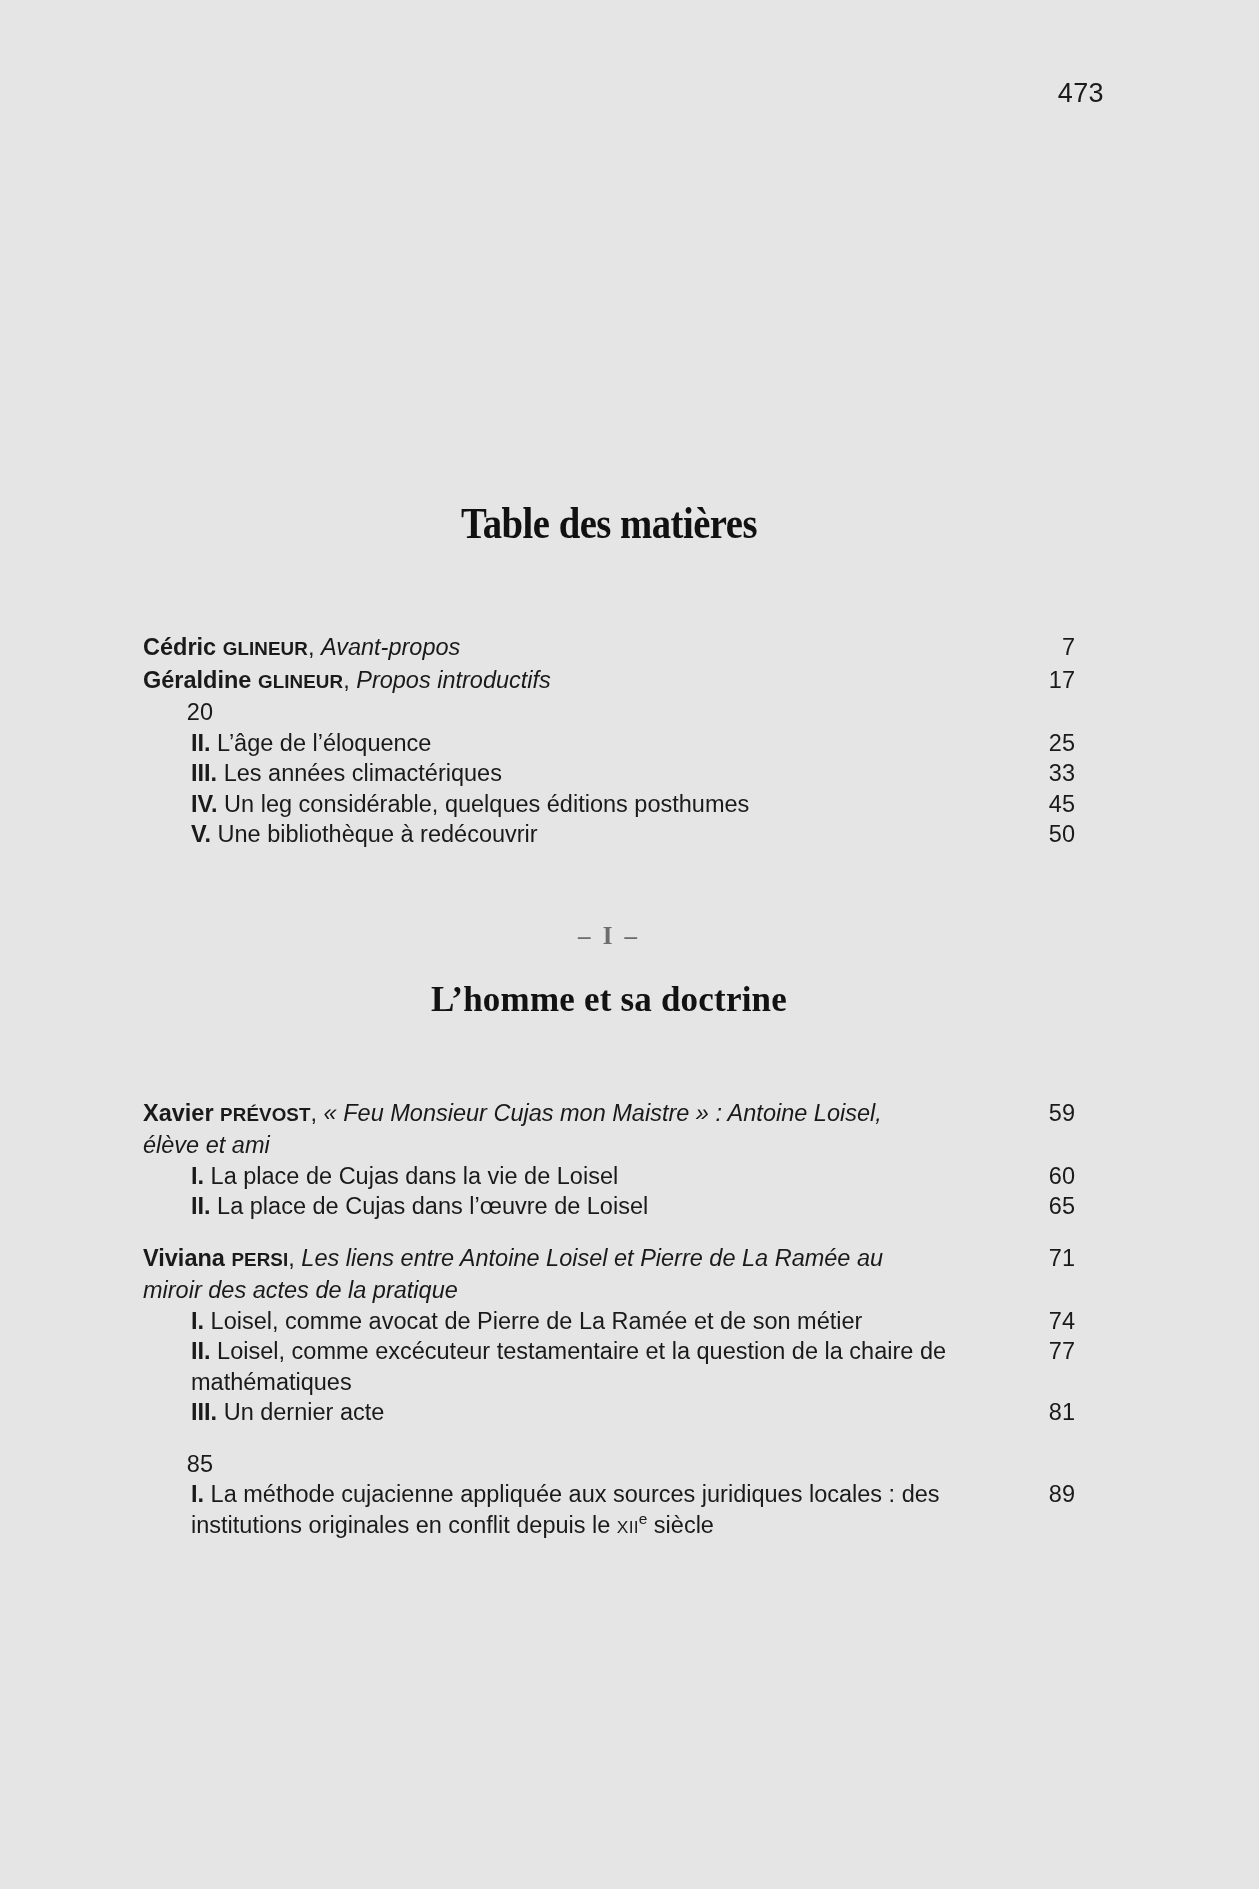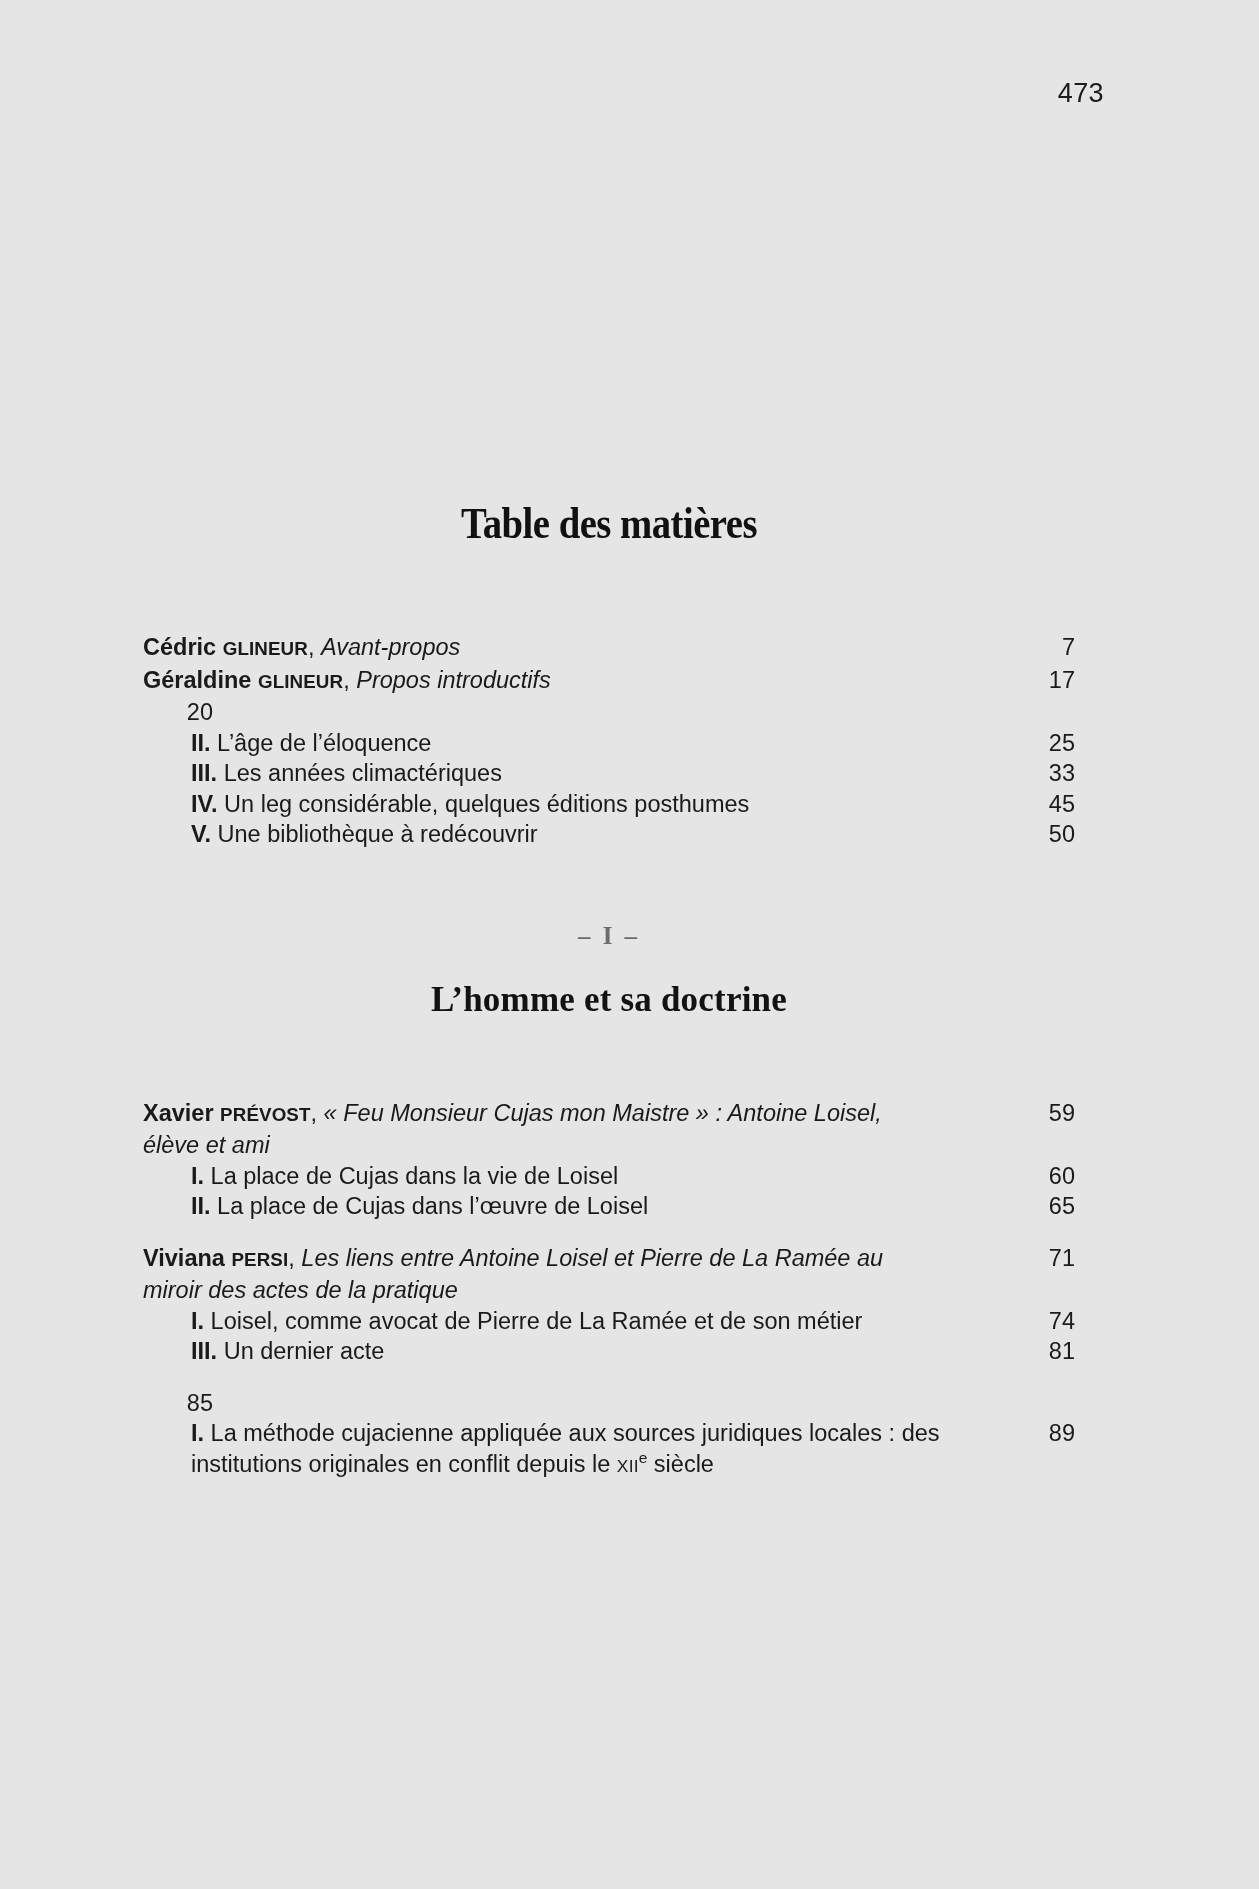--- a/index.html
+++ b/index.html
@@ -191,20 +191,24 @@
         <div class="gap-block"></div>
         <div class="toc-row lvl-author">
           <div class="txt"><span class="name-first">Viviana </span><span class="sc">PERSI</span><span>, </span><span class="ital">Les liens entre Antoine Loisel et Pierre de La Ramée au miroir des actes de la pratique</span></div>
           <div class="pg">71</div>
         </div>
         <div class="toc-row lvl-sub">
           <div class="txt"><span class="rn">I.</span><span> Loisel, comme avocat de Pierre de La Ramée et de son métier</span></div>
           <div class="pg">74</div>
         </div>
         <div class="toc-row lvl-sub">
+          <div class="txt"><span class="rn">II.</span><span> Loisel, comme excécuteur testamentaire et la question de la chaire de mathématiques</span></div>
+          <div class="pg">77</div>
+        </div>
+        <div class="toc-row lvl-sub">
           <div class="txt"><span class="rn">III.</span><span> Un dernier acte</span></div>
           <div class="pg">81</div>
         </div>
         <div class="gap-block"></div>
         <div class="toc-row lvl-author">
           <div class="pg">85</div>
         </div>
         <div class="toc-row lvl-sub">
           <div class="txt"><span class="rn">I.</span><span> La méthode cujacienne appliquée aux sources juridiques locales : des institutions originales en conflit depuis le </span><span class="smallroman">XII</span><span class="sup">e</span><span> siècle</span></div>
           <div class="pg">89</div>

